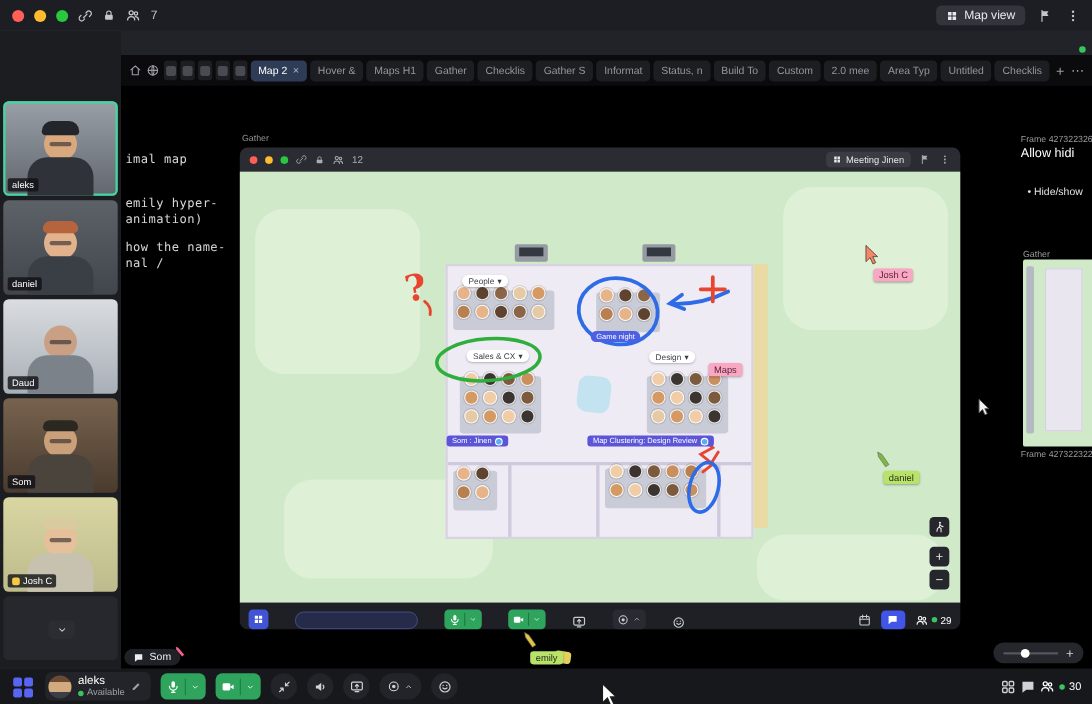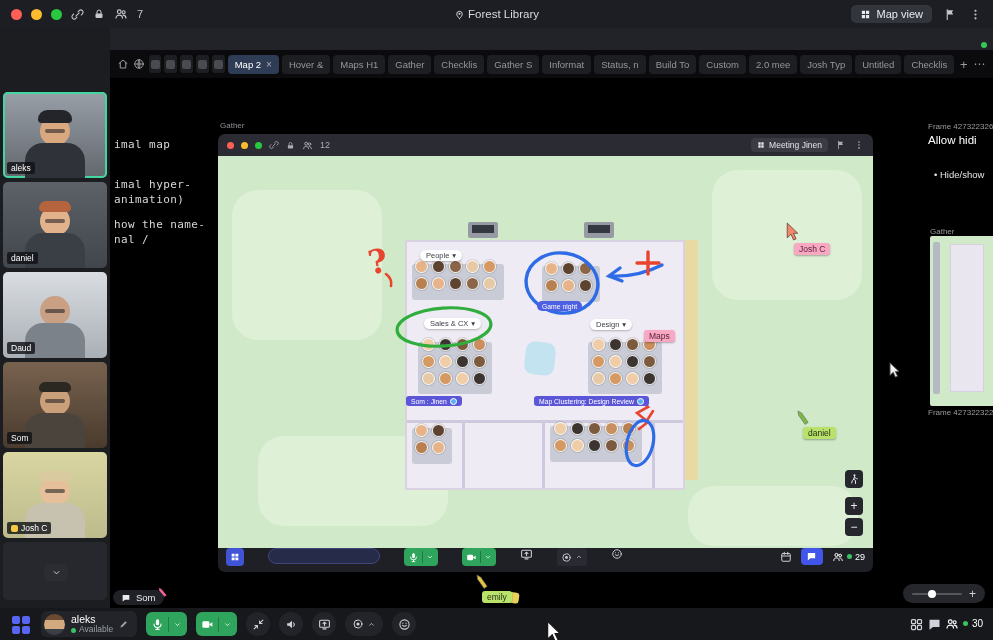--- a/index.html
+++ b/index.html
@@ -50,21 +50,21 @@
   .av{position:absolute;width:13px;height:13px;border-radius:50%;border:1px solid rgba(255,255,255,.9);box-shadow:0 0 0 1px rgba(0,0,0,.12);z-index:2}
   .gchip{position:absolute;background:#fff;border-radius:8px;padding:1px 6px;font-size:7.5px;color:#3c3c47;box-shadow:0 1px 2px rgba(0,0,0,.25);white-space:nowrap;z-index:3;display:flex;gap:3px;align-items:center}
   .gpill{position:absolute;background:#5b55d8;border-radius:3px;padding:1.5px 5px;font-size:6.8px;color:#fff;white-space:nowrap;display:flex;align-items:center;gap:3px;z-index:6}
   .gpill.blue{background:#4d5fe3;border-radius:8px}
   .gpill .pdot{width:7px;height:7px;border-radius:50%;background:#57b0f5;border:1px solid #fff}
   .blob{position:absolute;left:307px;top:186px;width:30px;height:33px;background:#c3e3f0;border-radius:9px;transform:rotate(6deg)}
   .qmark{position:absolute;left:150px;top:86px;color:#e8452f;font-size:33px;font-weight:bold;transform:rotate(-10deg);font-family:"DejaVu Serif",serif;z-index:5}
   .draw{position:absolute;left:0;top:0;z-index:5;pointer-events:none}
   .zbtn{position:absolute;left:627px;width:18px;height:18px;background:#26272d;border-radius:4px;color:#e7e8ec;display:flex;align-items:center;justify-content:center;font-size:12px;z-index:7}
 
-  .gbottom{position:absolute;left:0;right:0;bottom:0;height:24px;background:#1f2026;border-radius:0 0 7px 7px;display:flex;align-items:flex-start;gap:24px;padding:0 8px}
+  .gbottom{position:absolute;left:0;right:0;bottom:0;height:24px;background:#1f2026;border-radius:0 0 7px 7px;display:flex;align-items:flex-end;gap:24px;padding:0 8px}
   .gb-blue{width:18px;height:18px;background:#4154d6;border-radius:4px;color:#fff;display:flex;align-items:center;justify-content:center}
   .gb-input{width:112px;height:16px;background:#262b49;border:1px solid #3e4679;border-radius:8px}
   .gb-green{height:18px;background:#2fa45c;border-radius:4px;color:#fff;display:flex;align-items:center;padding:0 4px;gap:3px}
   .gb-sep{width:1px;height:12px;background:rgba(0,0,0,.28)}
   .gb-dark{height:18px;background:#2a2b32;border-radius:4px;color:#c9ccd3;display:flex;align-items:center;padding:0 4px;gap:3px}
   .gb-ico{color:#c9ccd3;display:flex;align-items:center}
   .gb-right{margin-left:auto;display:flex;align-items:center;gap:9px}
   .gb-chat{width:22px;height:17px;background:#4156e8;border-radius:4px;color:#fff;display:flex;align-items:center;justify-content:center}
   .gcount{display:flex;align-items:center;gap:3px;color:#fff;font-size:9px}
   .dotgreen{width:5px;height:5px;background:#39c463;border-radius:50%}
@@ -111,21 +111,21 @@
   .logo{width:8px;height:8px;background:#5865f2;border-radius:2px;box-shadow:10px 0 0 #5865f2,0 10px 0 #5865f2,10px 10px 0 #5865f2;margin:-9px 12px 0 2px}
   .profile{height:26px;background:#232429;border-radius:6px;display:flex;align-items:center;gap:6px;padding:2px 8px 2px 3px}
   .dockavatar{width:21px;height:21px;border-radius:50%;background:linear-gradient(180deg,#6b4a33 0 30%,#d3a97f 30% 72%,#3a3f46 72%)}
   .pcol{display:flex;flex-direction:column;line-height:1.15}
   .pname{font-size:10.5px;color:#fff}
   .pstat{display:flex;align-items:center;gap:3px;font-size:8.5px;color:#9aa0a6}
   .pill-green{height:24px;background:#2fa45c;border-radius:6px;color:#fff;display:flex;align-items:center;gap:4px;padding:0 5px}
   .sep{width:1px;height:15px;background:rgba(0,0,0,.25)}
   .rbtn{width:24px;height:24px;border-radius:12px;background:#232429;display:flex;align-items:center;justify-content:center;color:#cfd2d8}
   .rpill{height:24px;border-radius:12px;background:#232429;display:flex;align-items:center;gap:3px;padding:0 7px;color:#cfd2d8}
-  .dock-right{margin-left:auto;display:flex;align-items:flex-start;gap:3px}
+  .dock-right{margin-left:auto;display:flex;align-items:center;gap:3px}
   .dcount{display:flex;align-items:center;gap:4px;font-size:10px;color:#fff}
 
   
   .cursor-layer{position:absolute;inset:0;z-index:40;pointer-events:none}
   .cursor{position:absolute}
   .ctag{margin-top:-2px;margin-left:8px;padding:1px 5px;border-radius:3px;font-size:8.5px;color:#273017;width:max-content;box-shadow:0 1px 2px rgba(0,0,0,.3)}
   .ctag.pink{color:#5a2239}
   .extra{position:absolute;left:30px;top:18px;width:15px;height:11px;background:#e5d05c;border-radius:3px;transform:rotate(8deg);z-index:-1}
 </style>
 </head>
@@ -236,25 +236,20 @@
     <svg class="ic" width="13" height="13">
         <use href="#i-link"></use>
       </svg>
     <svg class="ic" width="12" height="12">
         <use href="#i-lock"></use>
       </svg>
     <svg class="ic" width="14" height="14">
         <use href="#i-people"></use>
       </svg>
     <span class="tcount">7</span>
-    <div class="ttl">
-      <svg class="ic" width="11" height="11" style="margin-right:3px">
-          <use href="#i-pin"></use>
-        </svg><span>Forest Library</span>
-    </div>
     <div class="tright">
       <div class="mapview">
         <svg class="ic" width="11" height="11">
             <use href="#i-grid4"></use>
           </svg>
         <span>Map view</span>
       </div>
       <svg class="ic" width="13" height="13">
           <use href="#i-flag"></use>
         </svg>
@@ -323,36 +318,36 @@
           <div class="tab">
             <span>Build To</span>
           </div>
           <div class="tab">
             <span>Custom</span>
           </div>
           <div class="tab">
             <span>2.0 mee</span>
           </div>
           <div class="tab">
-            <span>Josh Typ</span>
+            <span>Area Typ</span>
           </div>
           <div class="tab">
             <span>Untitled</span>
           </div>
           <div class="tab">
             <span>Checklis</span>
           </div>
         </div>
       <div class="tbtn" style="font-size:13px">+</div>
       <div class="tbtn" style="font-size:12px">⋯</div>
     </div>
 
     <div>
         <div class="note" style="top: 110px;">imal map</div>
-        <div class="note" style="top: 150px;">imal hyper-</div>
+        <div class="note" style="top: 150px;">emily hyper-</div>
         <div class="note" style="top: 165px;">animation)</div>
         <div class="note" style="top: 190px;">how the name-</div>
         <div class="note" style="top: 205px;">nal /</div>
       </div>
 
     <div class="flabel" style="left:110px;top:93px">Gather</div>
 
     <div class="gwin">
       <div class="gtitle">
         <div class="gdot" style="background:#ff5f57"></div>

